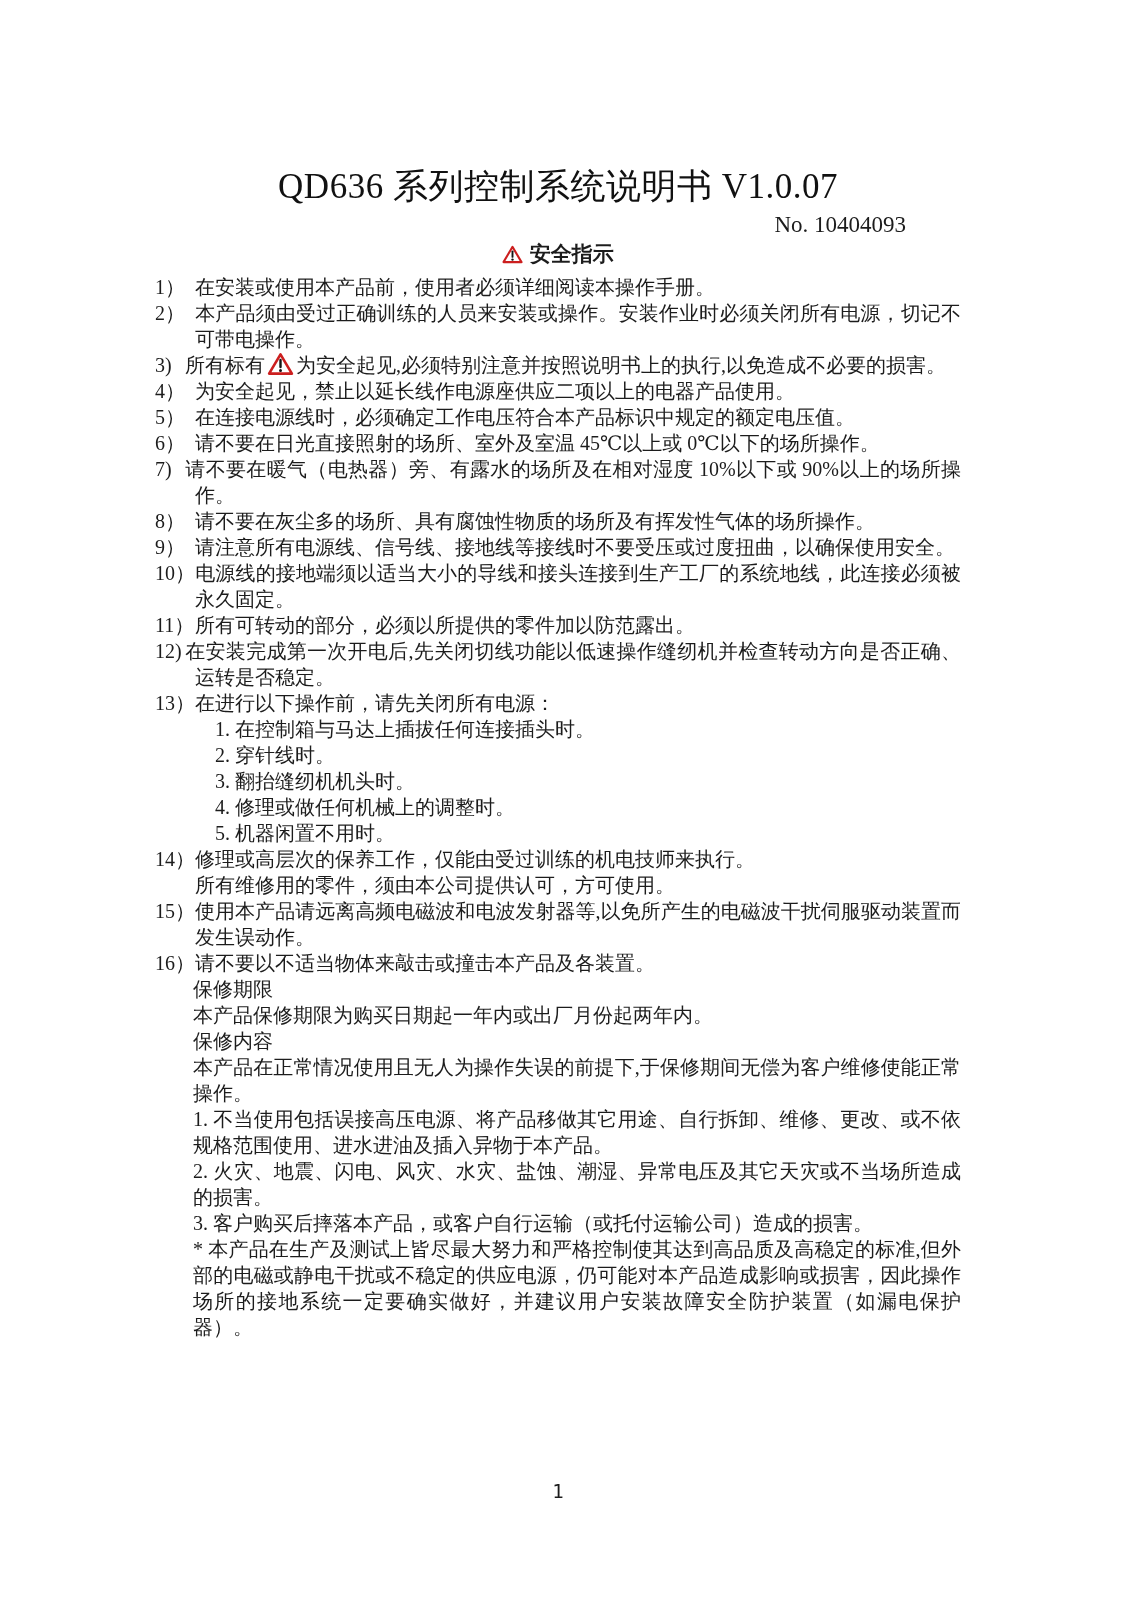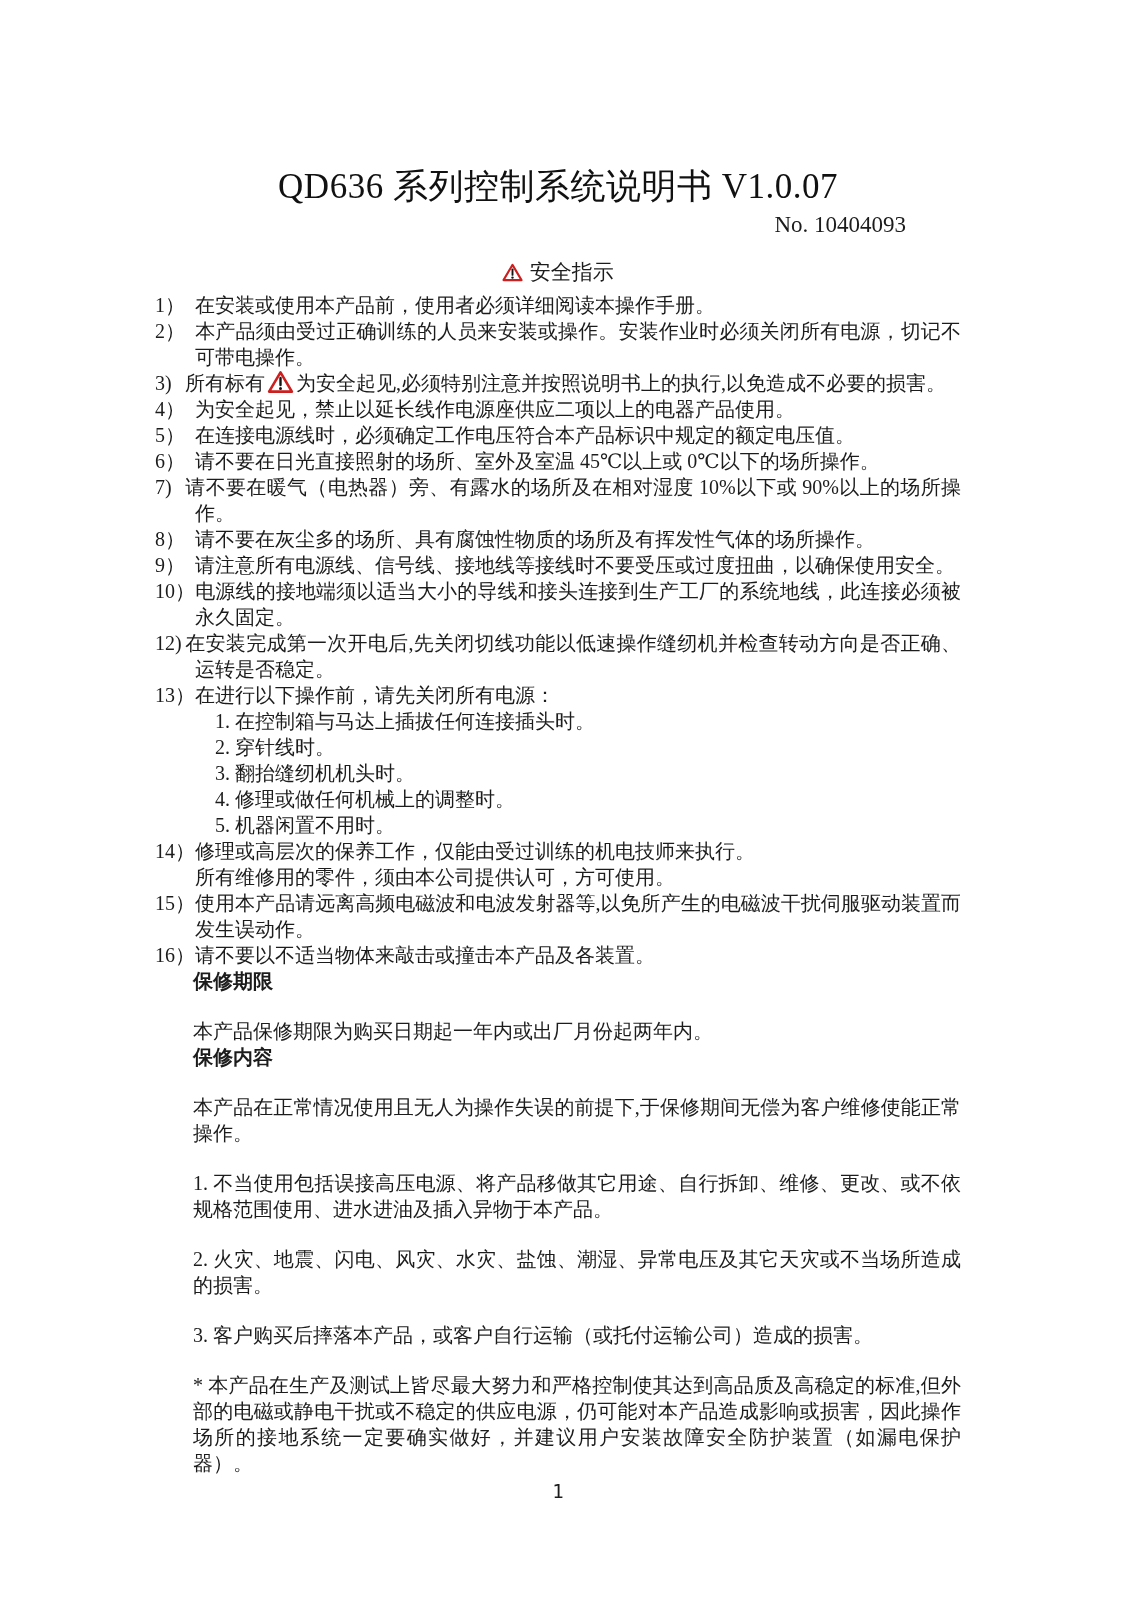--- a/index.html
+++ b/index.html
@@ -33,23 +33,23 @@
   }
   .doc-no {
     font-size: 23px;
     line-height: 28px;
     text-align: right;
     padding-right: 55px;
   }
   .section-heading {
     text-align: center;
     font-size: 21px;
-    font-weight: normal;
+    font-weight: bold;
     line-height: 26px;
-    margin-top: 20px;
+    margin-top: 2px;
   }
   .section-heading .tri-icon { vertical-align: -3px; margin-right: 1px; }
   .safety-list {
     margin-top: 4px;
     font-size: 20px;
     line-height: 26px;
   }
   .item {
     padding-left: 40px;
     text-indent: -40px;
@@ -65,22 +65,22 @@
   .tri-inline-wrap svg { vertical-align: -4px; margin: 0 2px; }
   .sublist { text-indent: 0; margin-left: 20px; }
   .subitem { text-align: left; }
   .cont-line { text-indent: 0; text-align: left; }
   .warranty {
     margin-left: 38px;
     font-size: 20px;
     line-height: 26px;
     width: 768px;
   }
-  .w-head { font-weight: bold; }
-  .w-text { text-align: justify; margin-top: 24px; }
+  .w-head { font-weight: normal; }
+  .w-text { text-align: justify; }
   .page-number {
     position: absolute;
     top: 1480px;
     left: 155px;
     width: 806px;
     text-align: center;
     font-size: 19px;
     font-family: "DejaVu Sans Mono", "Liberation Mono", monospace;
   }
 </style>
@@ -123,20 +123,21 @@
       <div class="item"><span class="marker">6）</span><span>请不要在日光直接照射的场所、室外及室温 45℃以上或 0℃以下的场所操作。</span></div>
 
       <div class="item"><span class="marker narrow">7)</span><span>请不要在暖气（电热器）旁、有露水的场所及在相对湿度 10%以下或 90%以上的场所操作。</span></div>
 
       <div class="item"><span class="marker">8）</span><span>请不要在灰尘多的场所、具有腐蚀性物质的场所及有挥发性气体的场所操作。</span></div>
 
       <div class="item"><span class="marker">9）</span><span>请注意所有电源线、信号线、接地线等接线时不要受压或过度扭曲，以确保使用安全。</span></div>
 
       <div class="item"><span class="marker">10）</span><span>电源线的接地端须以适当大小的导线和接头连接到生产工厂的系统地线，此连接必须被永久固定。</span></div>
 
+      <div class="item"><span class="marker">11）</span><span>所有可转动的部分，必须以所提供的零件加以防范露出。</span></div>
 
       <div class="item"><span class="marker narrow">12)</span><span>在安装完成第一次开电后,先关闭切线功能以低速操作缝纫机并检查转动方向是否正确、运转是否稳定。</span></div>
 
       <div class="item"><span class="marker">13）</span><span>在进行以下操作前，请先关闭所有电源：</span>
         <div class="sublist">
           <div class="subitem">1. 在控制箱与马达上插拔任何连接插头时。</div>
           <div class="subitem">2. 穿针线时。</div>
           <div class="subitem">3. 翻抬缝纫机机头时。</div>
           <div class="subitem">4. 修理或做任何机械上的调整时。</div>
           <div class="subitem">5. 机器闲置不用时。</div>

